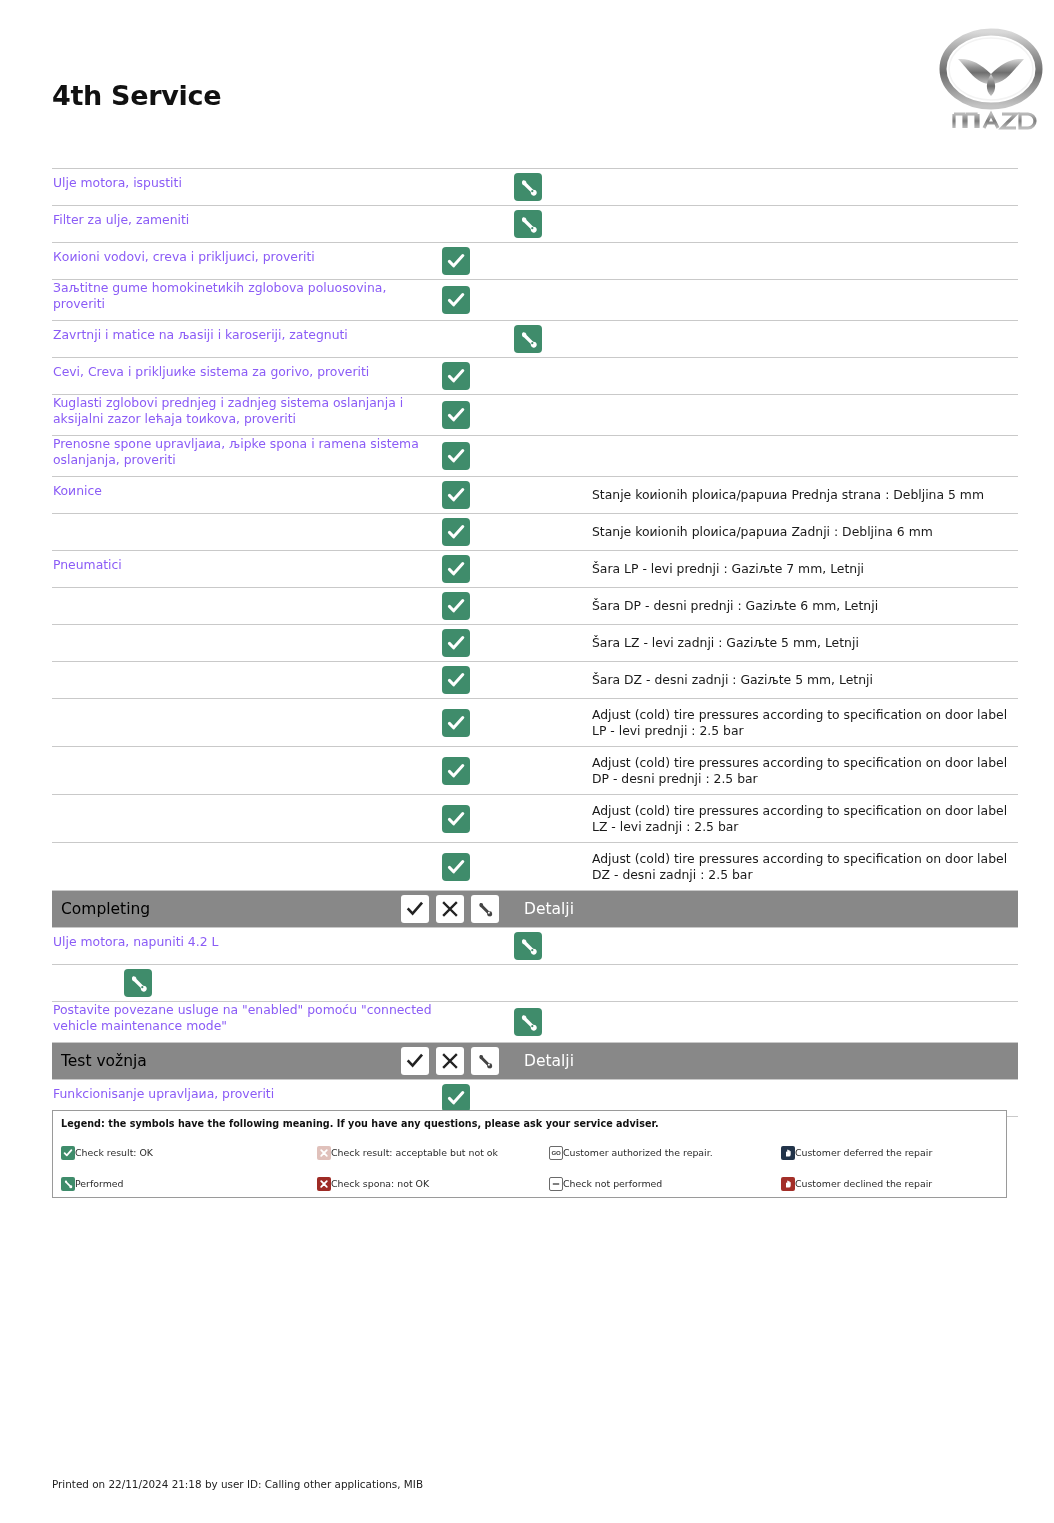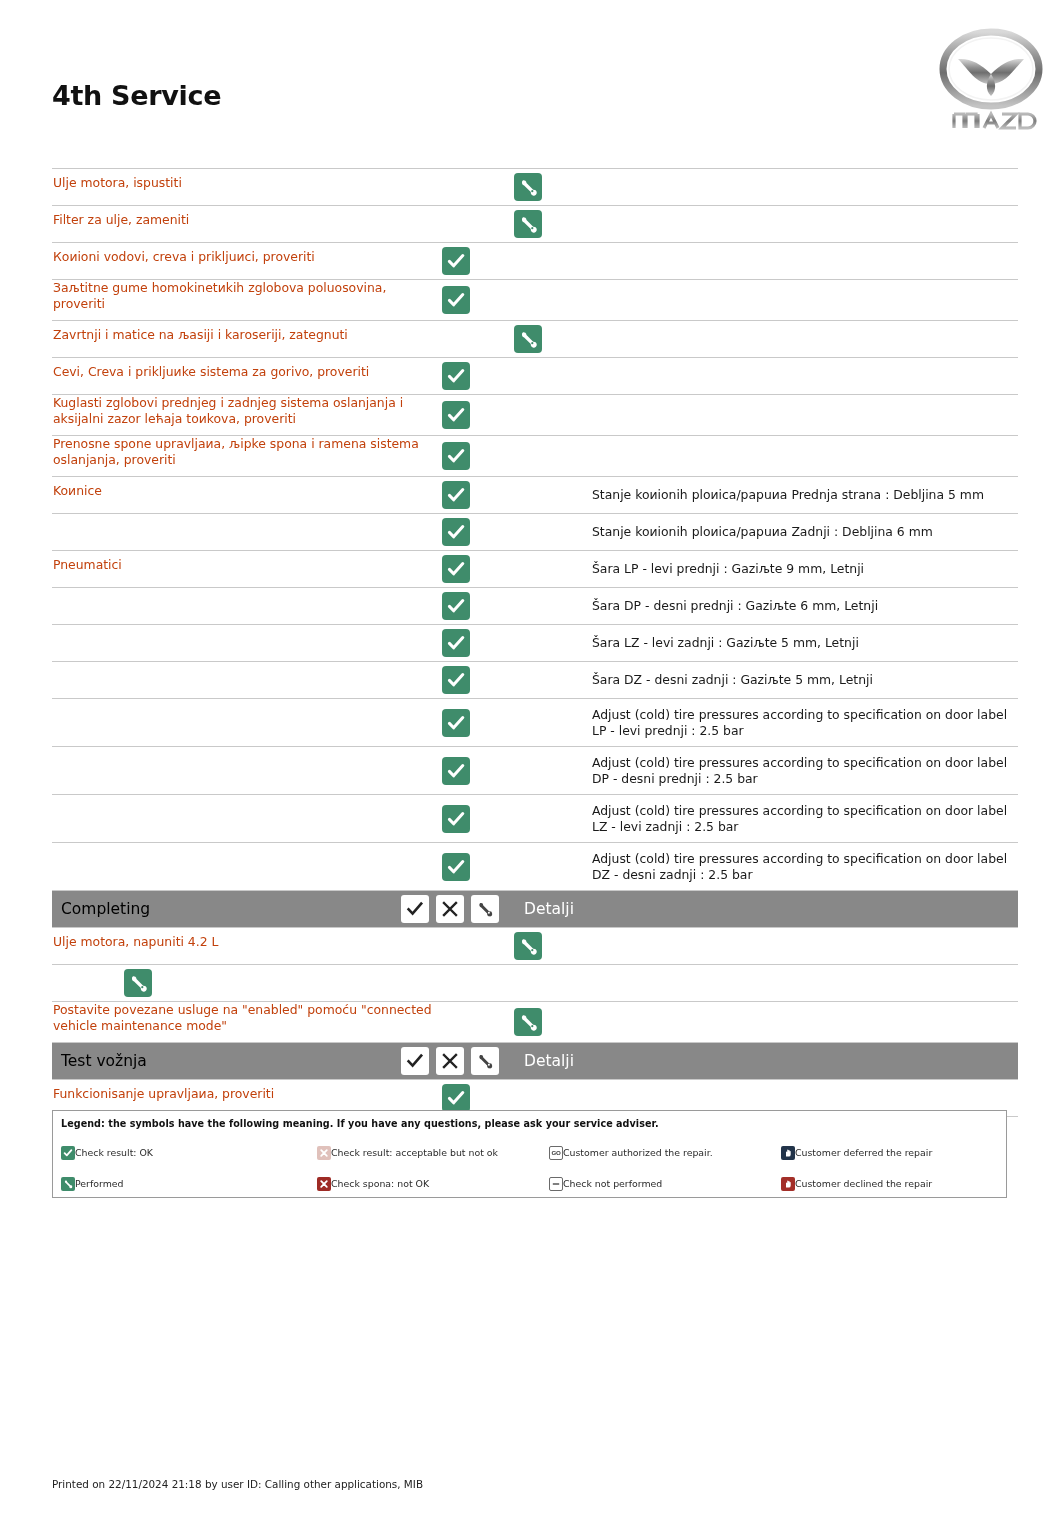--- a/index.html
+++ b/index.html
@@ -25,21 +25,21 @@
   
   .tbl{position:absolute;left:52px;top:168px;width:966px;}
   .row{
     position:relative;
     border-top:1px solid #c9c9c9;
     min-height:36px;
     display:flex;align-items:center;
   }
   .row .lbl{
     width:390px;flex:0 0 390px;
-    font-size:12.4px;line-height:15.5px;color:#c2410c;
+    font-size:12.4px;line-height:15.5px;color:#8b5cf6;
     padding:0 6px 9px 1px;box-sizing:border-box;
   }
   .row .chkcell{
     width:72px;flex:0 0 72px;display:flex;align-items:center;justify-content:flex-start;
   }
   .row .wrcell{
     width:72px;flex:0 0 72px;display:flex;align-items:center;justify-content:flex-start;
   }
   .row .det{
     flex:1 1 auto;
@@ -268,21 +268,21 @@
         <div class="row">
           <div class="lbl">Pneumatici</div>
           <div class="chkcell">
             <span class="ic">
               <svg width="20" height="20" viewBox="0 0 20 20">
                 <path d="M3.4 10.4 L7.6 14.8 L16.8 4.6" fill="none" stroke="#ffffff" stroke-width="3" stroke-linecap="round" stroke-linejoin="round"></path>
               </svg>
             </span>
           </div>
           <div class="wrcell"></div>
-          <div class="det">Šara LP - levi prednji : Gaziљte 9 mm, Letnji</div>
+          <div class="det">Šara LP - levi prednji : Gaziљte 7 mm, Letnji</div>
         </div>
         <div class="row">
           <div class="lbl"></div>
           <div class="chkcell">
             <span class="ic">
               <svg width="20" height="20" viewBox="0 0 20 20">
                 <path d="M3.4 10.4 L7.6 14.8 L16.8 4.6" fill="none" stroke="#ffffff" stroke-width="3" stroke-linecap="round" stroke-linejoin="round"></path>
               </svg>
             </span>
           </div>

